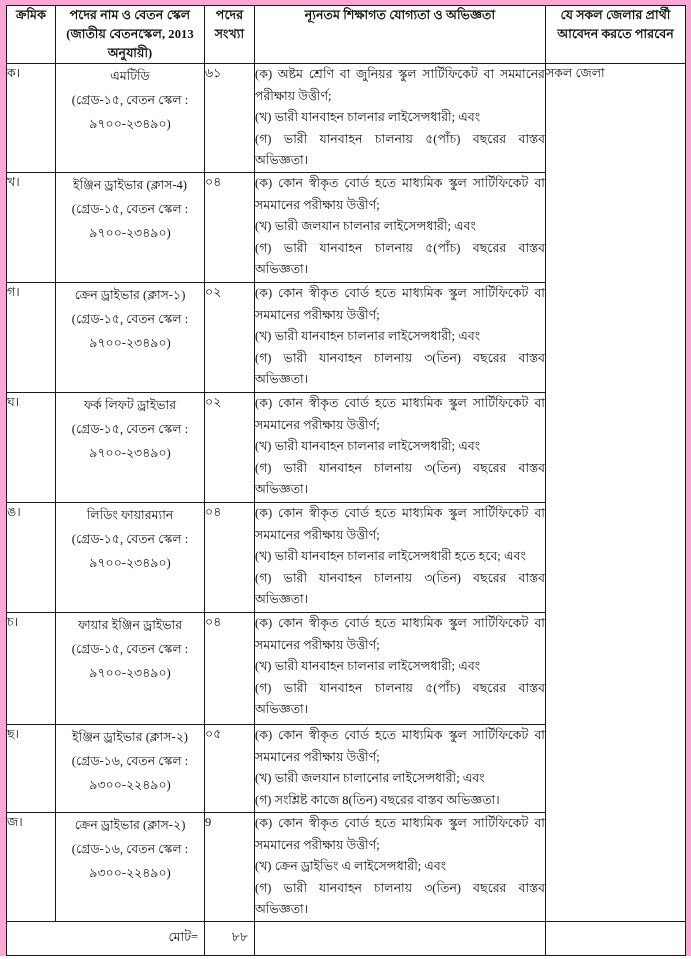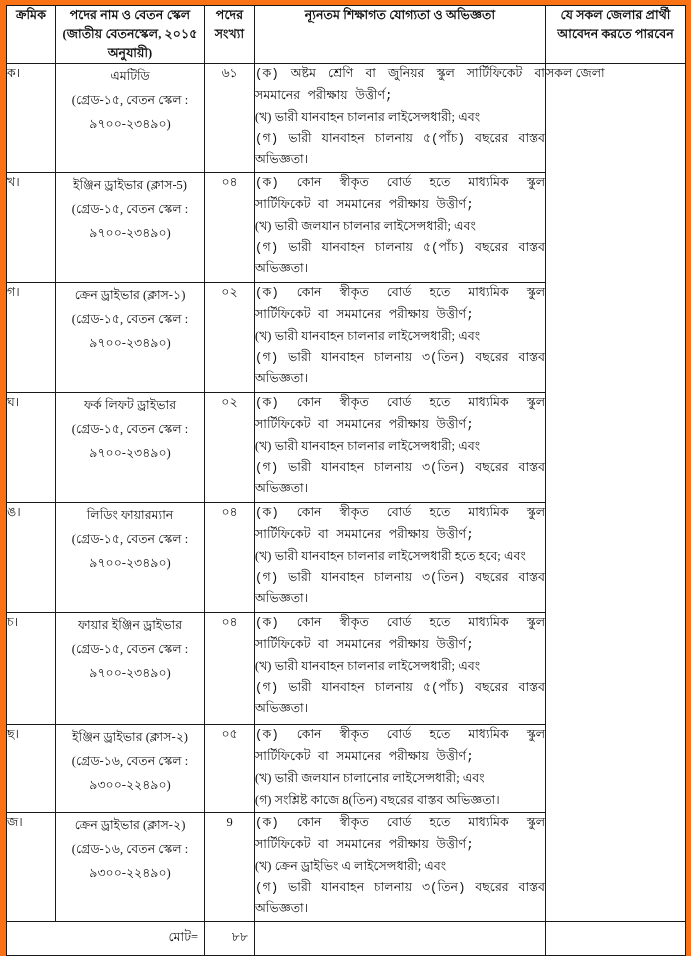--- a/index.html
+++ b/index.html
@@ -14,21 +14,21 @@
     color: #111111;
     position: relative;
     overflow: hidden;
   }
   #scan {
     position: absolute;
     left: 0;
     top: 0;
     width: 691px;
     height: 956px;
-    background: #f97316;
+    background: #f9a8d4;
   }
   table.circular {
     position: absolute;
     left: 6px;
     top: 5px;
     width: 679px;
     border-collapse: collapse;
     table-layout: fixed;
     background: #ffffff;
   }
@@ -71,38 +71,37 @@
     line-height: 1.5;
   }
   td.post {
     font-size: 12.5px;
     line-height: 1.92;
     padding: 7px 4px 0 10px;
     text-align: center;
   }
   td.post .pline { display: block; white-space: nowrap; }
   td.count {
-    text-align: center;
+    text-align: left;
     font-size: 12.5px;
     padding: 8px 2px 0 2px;
     line-height: 1.5;
   }
   td.qual {
     font-size: 12.5px;
     line-height: 1.72;
     padding: 7px 7px 4px 8px;
   }
   td.qual .q {
     display: block;
     margin: 0;
   }
   td.qual .q.justend {
     text-align: justify;
     text-align-last: left;
-    font-family: Liberation Mono, monospace;
   }
   td.district {
     text-align: left;
     vertical-align: middle;
     font-size: 12.5px;
   }
   
   tr.total td {
     font-size: 12.5px;
     padding: 6px 6px 7px 6px;
@@ -132,21 +131,21 @@
       <col class="c-count">
       <col class="c-qual">
       <col class="c-dist">
     </colgroup>
 
     <thead>
       <tr>
         <th class="h-serial">ক্রমিক</th>
         <th class="h-post">
           <span class="nowrap">পদের নাম ও বেতন স্কেল</span><br>
-          <span class="nowrap">(জাতীয় বেতনস্কেল, ২০১৫</span><br>
+          <span class="nowrap">(জাতীয় বেতনস্কেল, 2013</span><br>
           <span class="nowrap">অনুযায়ী)</span>
         </th>
         <th class="h-count">
           <span class="nowrap">পদের</span><br>
           <span class="nowrap">সংখ্যা</span>
         </th>
         <th class="h-qual">ন্যূনতম শিক্ষাগত যোগ্যতা ও অভিজ্ঞতা</th>
         <th class="h-dist">
           <span class="nowrap">যে সকল জেলার প্রার্থী</span><br>
           <span class="nowrap">আবেদন করতে পারবেন</span>
@@ -168,21 +167,21 @@
           <span class="q justend">(ক) অষ্টম শ্রেণি বা জুনিয়র স্কুল সার্টিফিকেট বা সমমানের পরীক্ষায় উত্তীর্ণ;</span>
           <span class="q">(খ) ভারী যানবাহন চালনার লাইসেন্সধারী; এবং</span>
           <span class="q justend">(গ) ভারী যানবাহন চালনায় ৫(পাঁচ) বছরের বাস্তব অভিজ্ঞতা।</span>
         </td>
         <td class="district" rowspan="8">সকল জেলা</td>
       </tr>
 
       <tr style="height:110px">
         <td class="serial">খ।</td>
         <td class="post">
-          <span class="pline">ইঞ্জিন ড্রাইভার (ক্লাস-5)</span>
+          <span class="pline">ইঞ্জিন ড্রাইভার (ক্লাস-4)</span>
           <span class="pline">(গ্রেড-১৫, বেতন স্কেল :</span>
           <span class="pline">৯৭০০-২৩৪৯০)</span>
         </td>
         <td class="count">০৪</td>
         <td class="qual">
           <span class="q justend">(ক) কোন স্বীকৃত বোর্ড হতে মাধ্যমিক স্কুল সার্টিফিকেট বা সমমানের পরীক্ষায় উত্তীর্ণ;</span>
           <span class="q">(খ) ভারী জলযান চালনার লাইসেন্সধারী; এবং</span>
           <span class="q justend">(গ) ভারী যানবাহন চালনায় ৫(পাঁচ) বছরের বাস্তব অভিজ্ঞতা।</span>
         </td>
       </tr>

